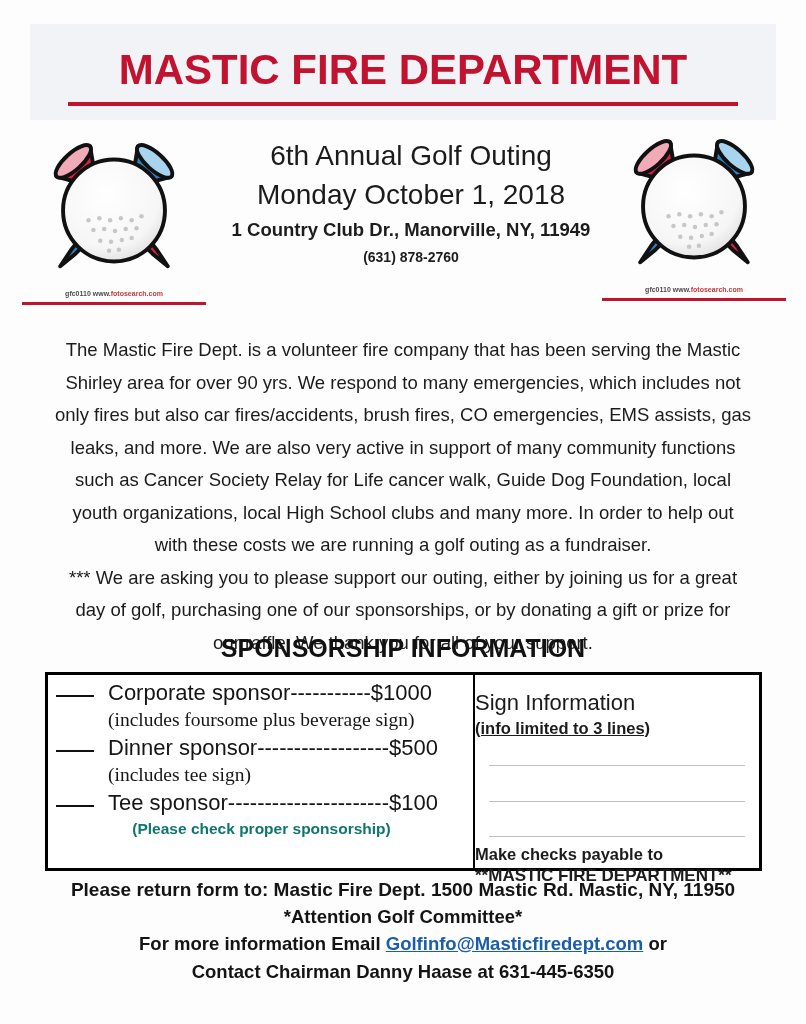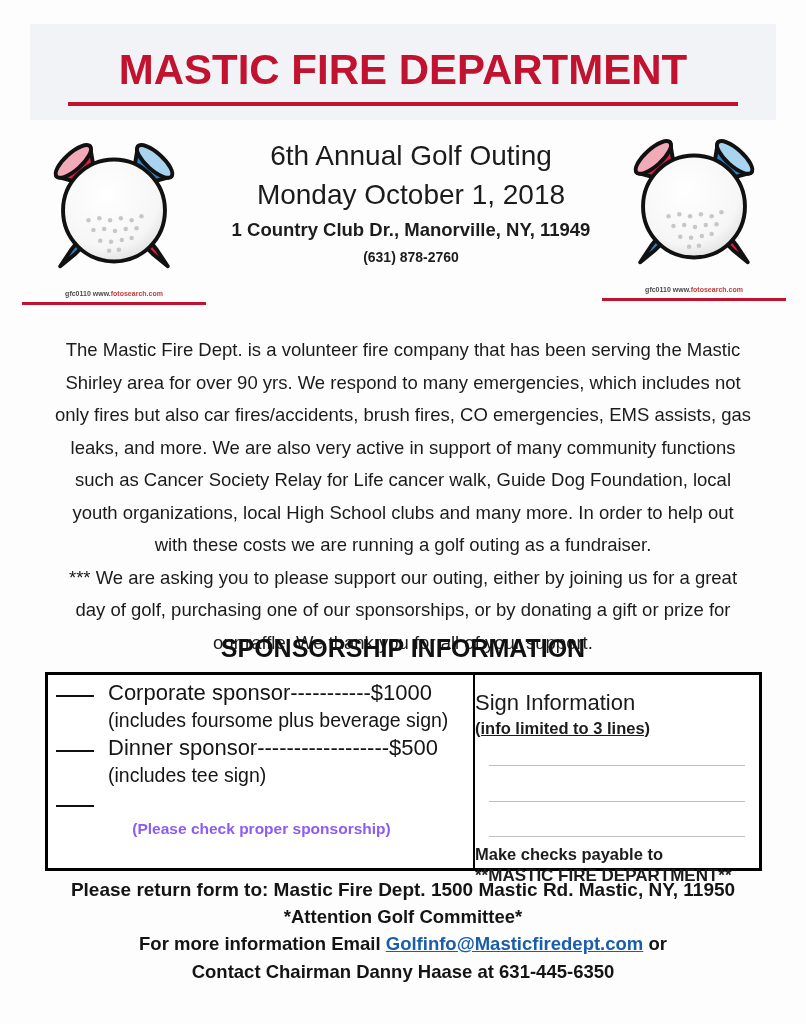--- a/index.html
+++ b/index.html
@@ -40,22 +40,22 @@
   .sp-table{
     position:absolute;top:672px;left:45px;width:717px;height:199px;
     border:3px solid #000;box-sizing:border-box;display:flex;background:#fff;
   }
   .sp-left{width:427px;border-right:2px solid #000;box-sizing:border-box;padding:3px 6px 0 8px;}
   .sp-row{font-size:22px;line-height:29px;white-space:nowrap;color:#151515;}
   .sp-blank{
     display:inline-block;width:38px;border-bottom:2px solid #111;
     margin-right:14px;transform:translateY(-3px);
   }
-  .sp-note{font-size:19.5px;line-height:26px;margin-left:52px;color:#151515;}
-  .sp-footnote{font-size:15.5px;font-weight:700;text-align:center;margin-top:3px;color:#8b5cf6;}
+  .sp-note{font-size:19.5px;line-height:26px;margin-left:52px;color:#151515;font-family:Liberation Serif, serif;}
+  .sp-footnote{font-size:15.5px;font-weight:700;text-align:center;margin-top:3px;color:#0f766e;}
 
   .sp-right{flex:1;text-align:left;position:relative;padding-top:14px;}
   .sign-head{font-size:22px;line-height:28px;color:#1a1a1a;}
   .sign-sub{font-size:16.5px;line-height:22px;font-weight:700;text-decoration:underline;}
   .sign-line{margin:0 14px;border-bottom:1.5px solid #bfbfbf;}
   .sign-line.l1{height:26px;}
   .sign-line.l2{height:35px;}
   .sign-line.l3{height:34px;}
   .payable{margin-top:7px;font-size:16.5px;line-height:21px;font-weight:700;}
   .payable .p2{font-size:17px;}
@@ -179,21 +179,21 @@
   <div class="sp-left">
     <div class="sp-row">
       <span class="sp-blank"></span><span>Corporate sponsor-----------$1000</span>
     </div>
     <div class="sp-note">(includes foursome plus beverage sign)</div>
     <div class="sp-row">
       <span class="sp-blank"></span><span>Dinner sponsor------------------$500</span>
     </div>
     <div class="sp-note">(includes tee sign)</div>
     <div class="sp-row">
-      <span class="sp-blank"></span>
+      <span class="sp-blank"></span><span>Tee sponsor----------------------$100</span>
     </div>
     <div class="sp-footnote">(Please check proper sponsorship)</div>
   </div>
   <div class="sp-right">
     <div class="sign-head">Sign Information</div>
     <div class="sign-sub">(info limited to 3 lines)</div>
     <div class="sign-line l1"></div>
     <div class="sign-line l2"></div>
     <div class="sign-line l3"></div>
     <div class="payable">

